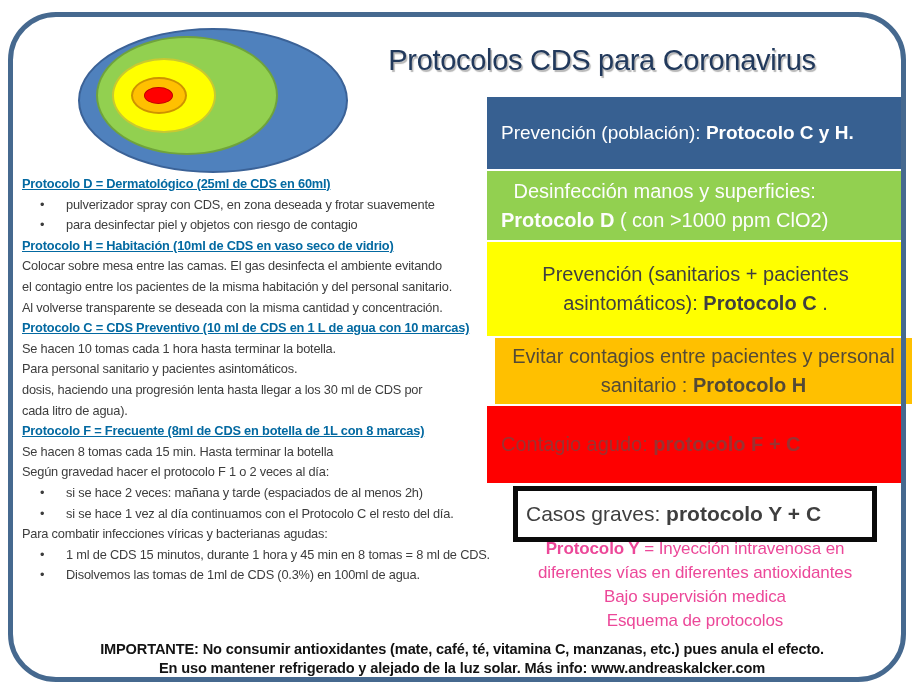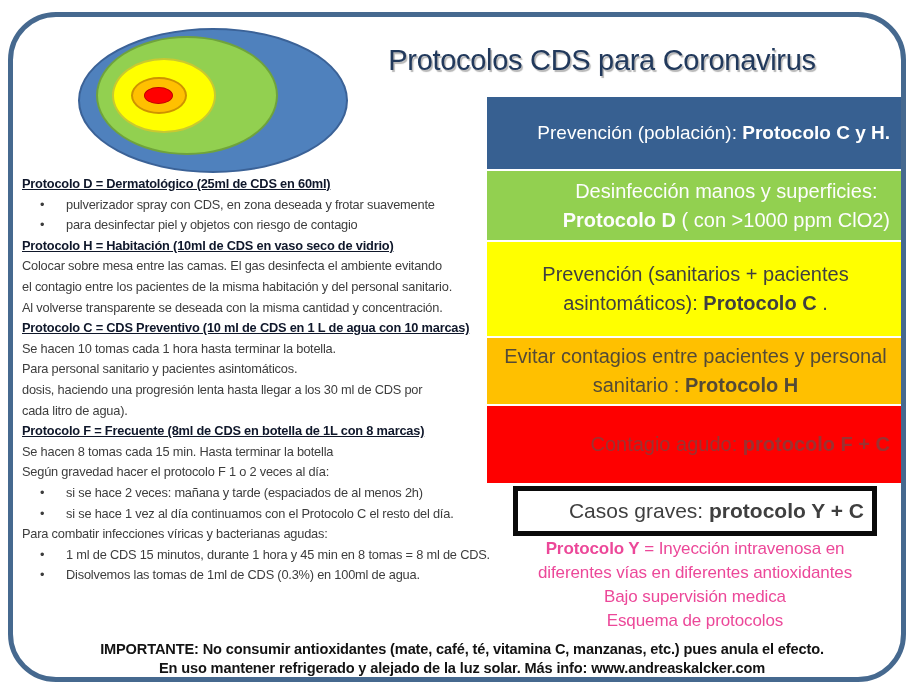--- a/index.html
+++ b/index.html
@@ -24,37 +24,37 @@
   .title {
     position:absolute; left:356px; top:44px; width:492px; text-align:center;
     font-size:29px; color:#21395C; letter-spacing:-0.3px;
     text-shadow:1.5px 1.5px 1px rgba(90,90,90,0.45);
   }
   
   .lcol {
     position:absolute; left:22px; top:174px; width:465px;
     font-size:12.8px; letter-spacing:-0.2px; line-height:20.6px; color:#3D3D3D;
   }
-  .lcol .hd { font-weight:bold; text-decoration:underline; color:#0f172a; white-space:nowrap; }
+  .lcol .hd { font-weight:bold; text-decoration:underline; color:#0369a1; white-space:nowrap; }
   .lcol .ln { white-space:nowrap; }
   .lcol .bl { position:relative; padding-left:44px; white-space:nowrap; }
   .lcol .bl::before { content:"\2022"; position:absolute; left:18px; top:0; }
   
   .pbox {
     position:absolute; left:487px; width:417px; box-sizing:border-box;
-    display:flex; align-items:center; justify-content:flex-end; text-align:center;
+    display:flex; align-items:center; justify-content:flex-start; text-align:center;
     font-size:20px; line-height:1.45; padding:2px 14px;
   }
   #box-blue   { top:97px;  height:72px; background:#376091; color:#FFFFFF; font-size:19px; }
   #box-green  { top:171px; height:69px; background:#92D050; color:#FDFDFD; }
   #box-yellow { top:242px; height:94px; background:#FFFF00; color:#404040; }
-  #box-orange { top:338px; height:66px; background:#FFC000; color:#544A36; }
+  #box-orange { top:338px; height:66px; background:#FFC000; color:#544A36;margin-left:8px; }
   #box-red    { top:406px; height:77px; background:#FE0000; color:#9A3231; }
   #box-graves {
-    left:513px; top:486px; width:364px; height:50px; background:#FFFFFF;
+    left:513px; top:486px; width:364px; height:56px; background:#FFFFFF;
     border:5px solid #0A0A0A; color:#3F3F3F; font-size:21px; padding:0 8px;
   }
   
   .note-y {
     position:absolute; left:494px; top:537px; width:402px; text-align:center;
     font-size:17px; line-height:24px; color:#ec4899; letter-spacing:-0.1px;
   }
   
   .footer {
     position:absolute; left:20px; top:640px; width:884px; text-align:center;

